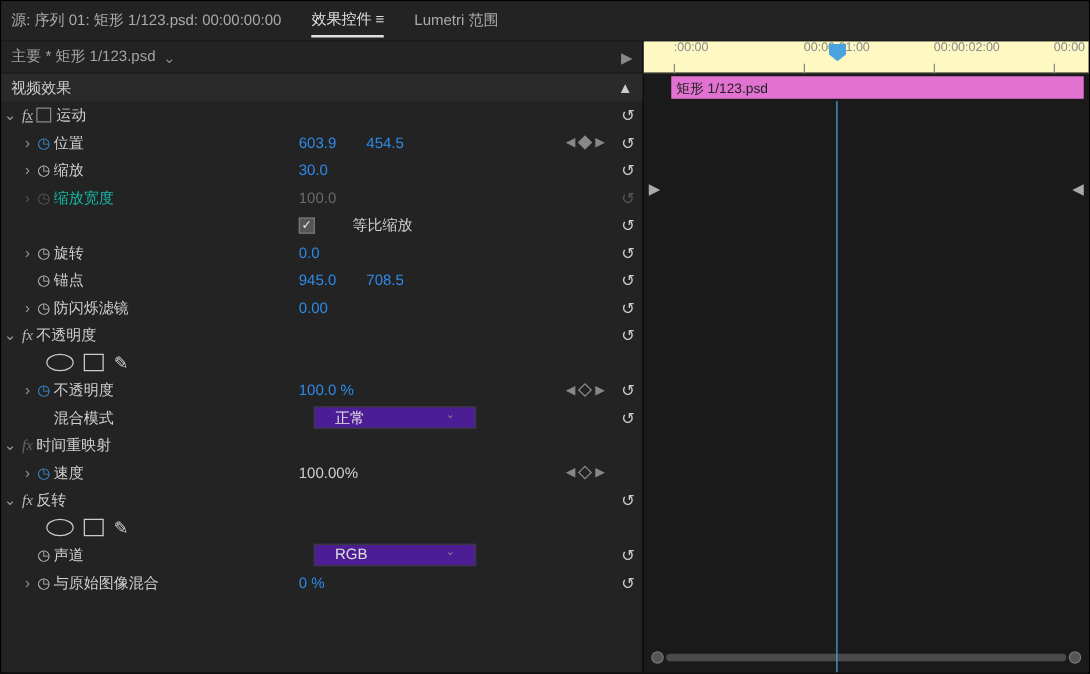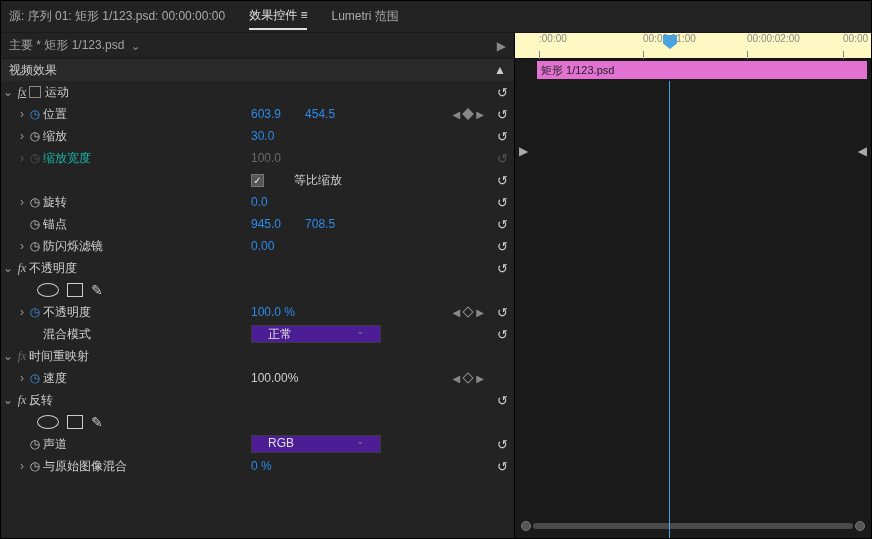--- a/index.html
+++ b/index.html
@@ -23,21 +23,21 @@
 .row{display:flex;align-items:center;height:22px;padding-right:6px;position:relative}
 .tw{width:14px;text-align:center;color:#999;cursor:pointer}
 .tw.sp{visibility:hidden}
 .fx{width:14px;text-align:center;color:#bbb;font-style:italic;font-family:Georgia,serif}
 .fx.u{text-decoration:underline}
 .sq{width:12px;height:12px;border:1px solid #888;margin-right:4px;cursor:pointer}
 .stop{width:12px;color:#bbb;text-align:center;margin-right:2px}
 .kf{width:12px;color:#3a8cd6;text-align:center;margin-right:2px}
 .lbl{color:#d0d0d0;flex:0 0 auto}
 .lbl.dis{color:#14b8a6}
-.vals{position:absolute;left:250px;display:flex;gap:24px}
+.vals{position:absolute;left:238px;display:flex;gap:24px}
 .val{color:#2d8ceb;cursor:ew-resize}
 .val.dis{color:#6a6a6a}
 .ctrl{position:absolute;right:30px;display:flex;align-items:center;gap:4px}
 .ctrl .nav{color:#888;font-size:10px;cursor:pointer}
 .ctrl .dia{width:8px;height:8px;transform:rotate(45deg);border:1px solid #888;cursor:pointer}
 .ctrl .dia.on{background:#888}
 .rst{position:absolute;right:6px;color:#ccc;cursor:pointer;font-size:13px}
 .chk{width:13px;height:13px;background:#555;border:1px solid #777;color:#eee;text-align:center;line-height:11px;font-size:10px;margin-right:6px;cursor:pointer}
 .dd{position:absolute;left:250px;width:130px;height:18px;background:#4c1d95;border:1px solid #3a3a3a;padding:0 16px;display:flex;align-items:flex-start;justify-content:space-between;cursor:pointer}
 .dd .ar{color:#888;font-size:9px}

